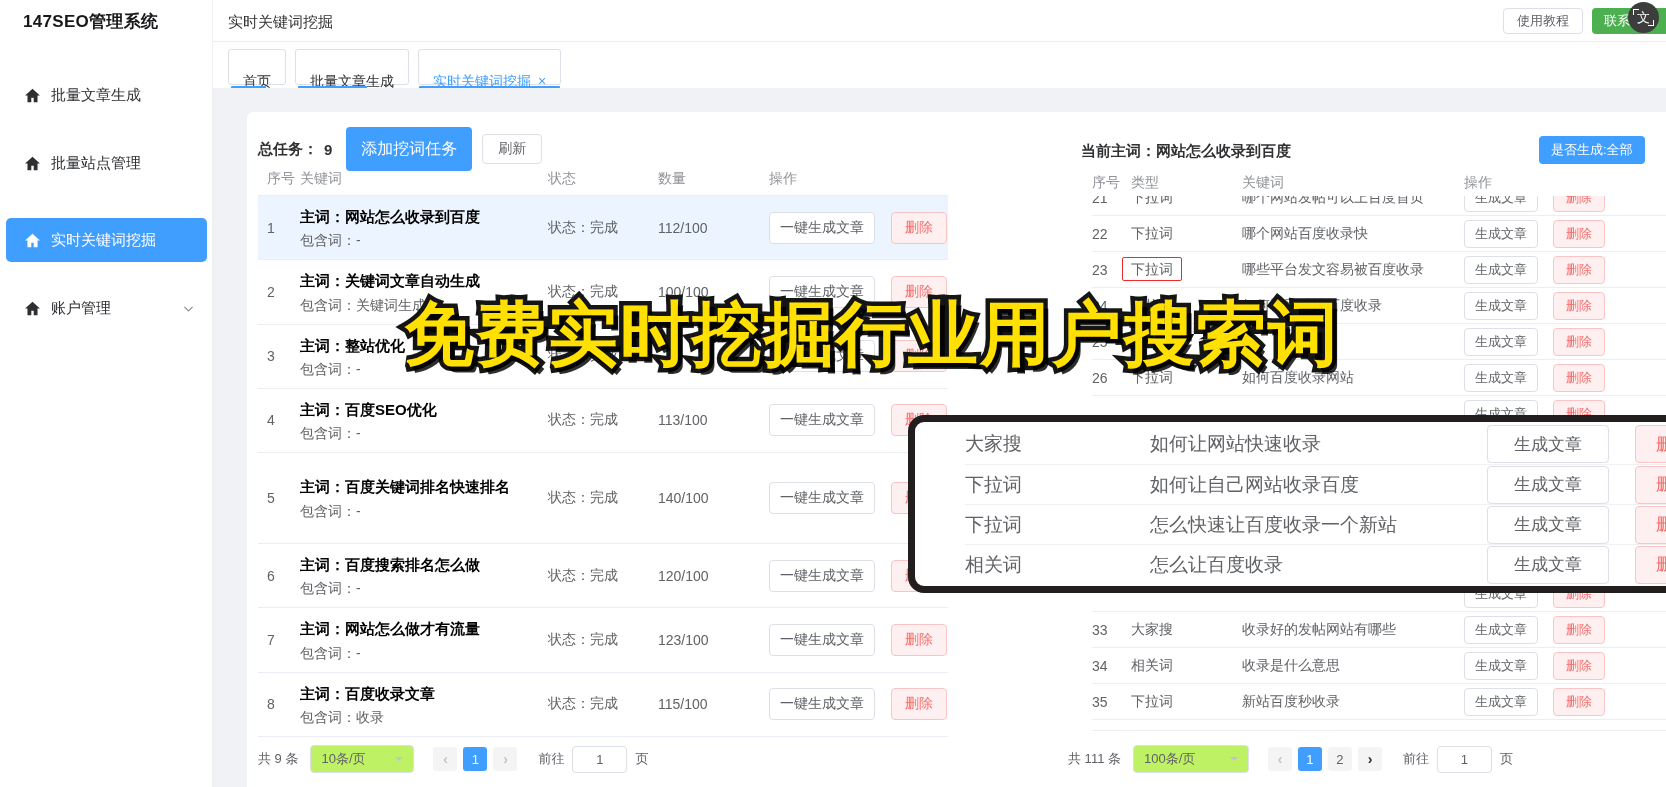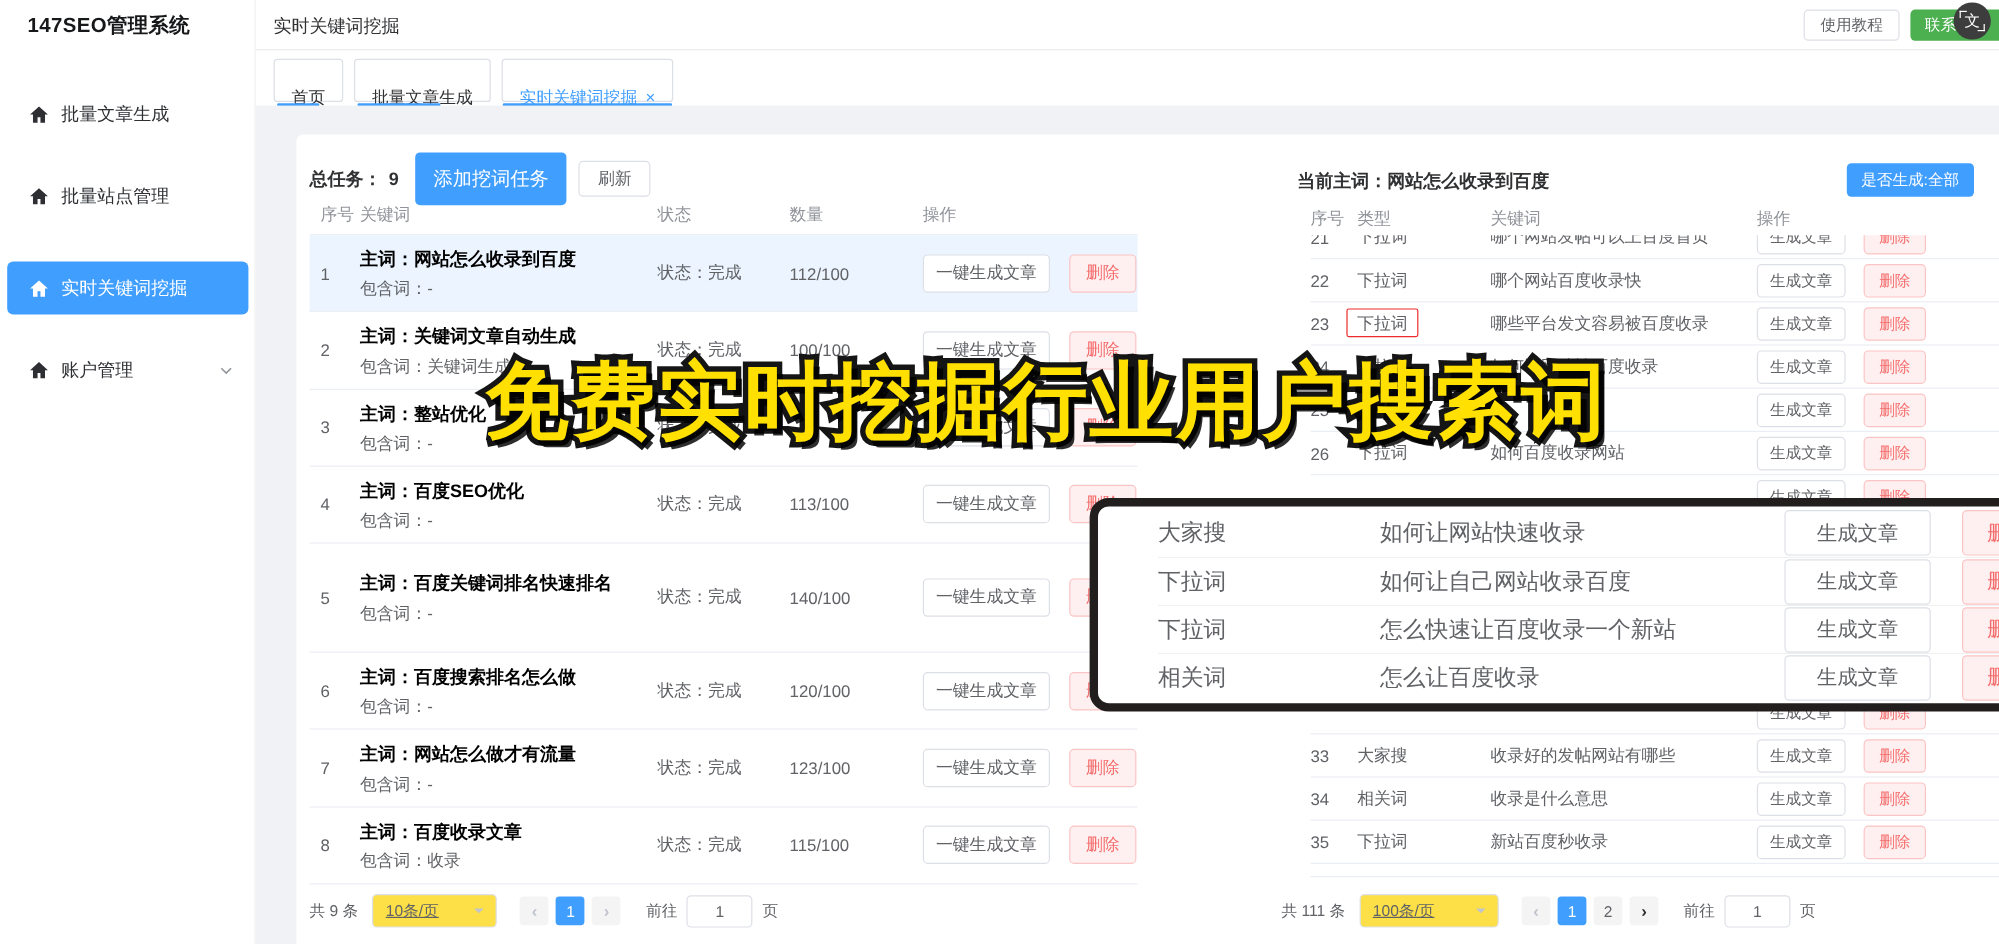--- a/index.html
+++ b/index.html
@@ -55,21 +55,21 @@
   .t-kw { padding:9px 30px 9px 0; }
   .kw-main { font-size:15px; font-weight:bold; color:#000000; line-height:1.55; }
   .kw-inc { margin-top:4px; }
   .gen-btn { height:32px; padding:0 10px; font-size:14px; border:1px solid #dcdfe6; background:#fff; color:#606266; border-radius:4px; }
   .del-btn { height:32px; padding:0 13px; margin-left:16px; font-size:14px; border:1px solid #fbc4c4; background:#fef0f0; color:#f56c6c; border-radius:4px; }
 
   
   .pager { display:flex; align-items:center; font-size:13px; color:#606266; }
   .tasks-pager { position:absolute; left:11px; top:633px; }
   .kw-pager { position:absolute; left:821px; top:633px; }
-  .sel { height:28px; border:1px solid #dcdfe6; border-radius:4px; display:flex; align-items:center; justify-content:space-between; padding:0 10px 0 10px; margin:0 16px 0 12px; color:#606266; cursor:pointer; background:#fde047;text-decoration:underline; }
+  .sel { height:28px; border:1px solid #dcdfe6; border-radius:4px; display:flex; align-items:center; justify-content:space-between; padding:0 10px 0 10px; margin:0 16px 0 12px; color:#606266; cursor:pointer; background:#bef264; }
   .sel-left { width:104px; } .sel-right { width:116px; }
   .caret { width:0; height:0; border:4px solid transparent; border-top-color:#c0c4cc; margin-top:4px; }
   .pbtn { min-width:24px; height:24px; margin:0 3px; background:#f4f4f5; border:none; border-radius:3px; color:#606266; font-size:13px; }
   .pbtn.arrow { color:#c0c4cc; font-size:14px; font-weight:bold; }
   .pbtn.arrow.en { color:#303133; }
   .pbtn.cur { background:#409eff; color:#fff; }
   .goto-label { margin-left:18px; }
   .goto-input { width:55px; height:27px; border:1px solid #dcdfe6; border-radius:4px; text-align:center; margin:0 8px; font-size:13px; color:#606266; }
 
   

